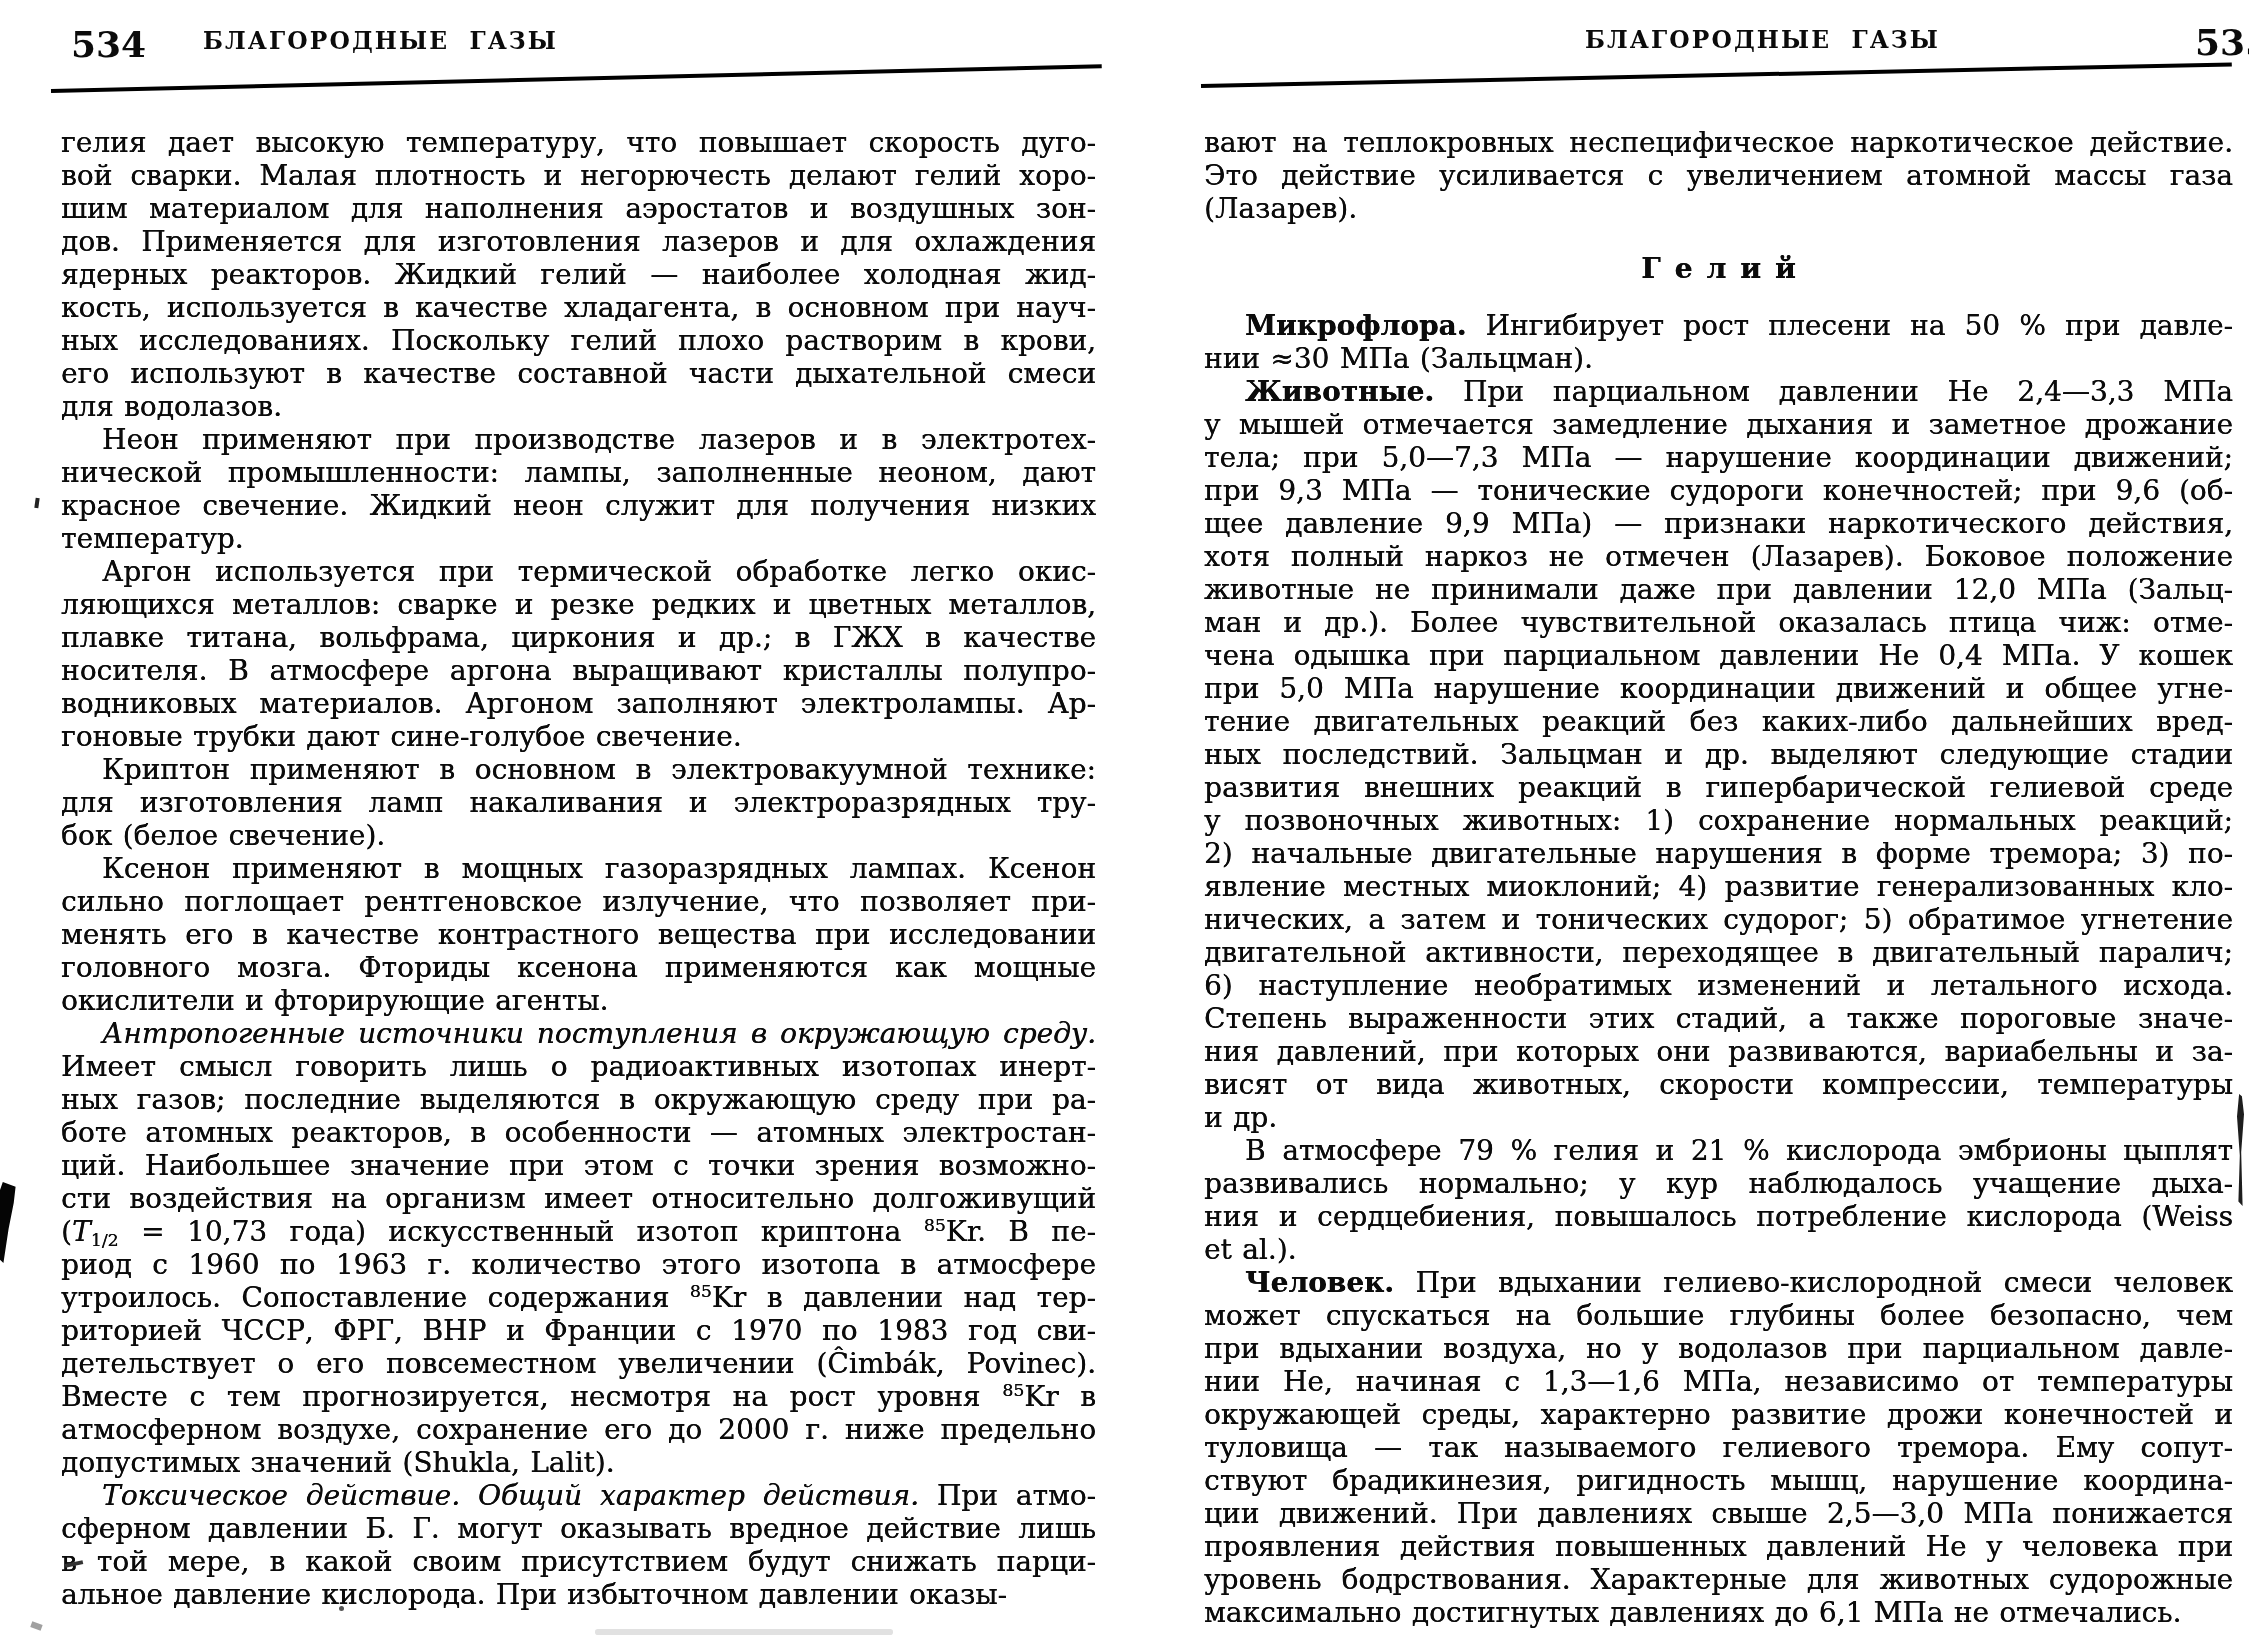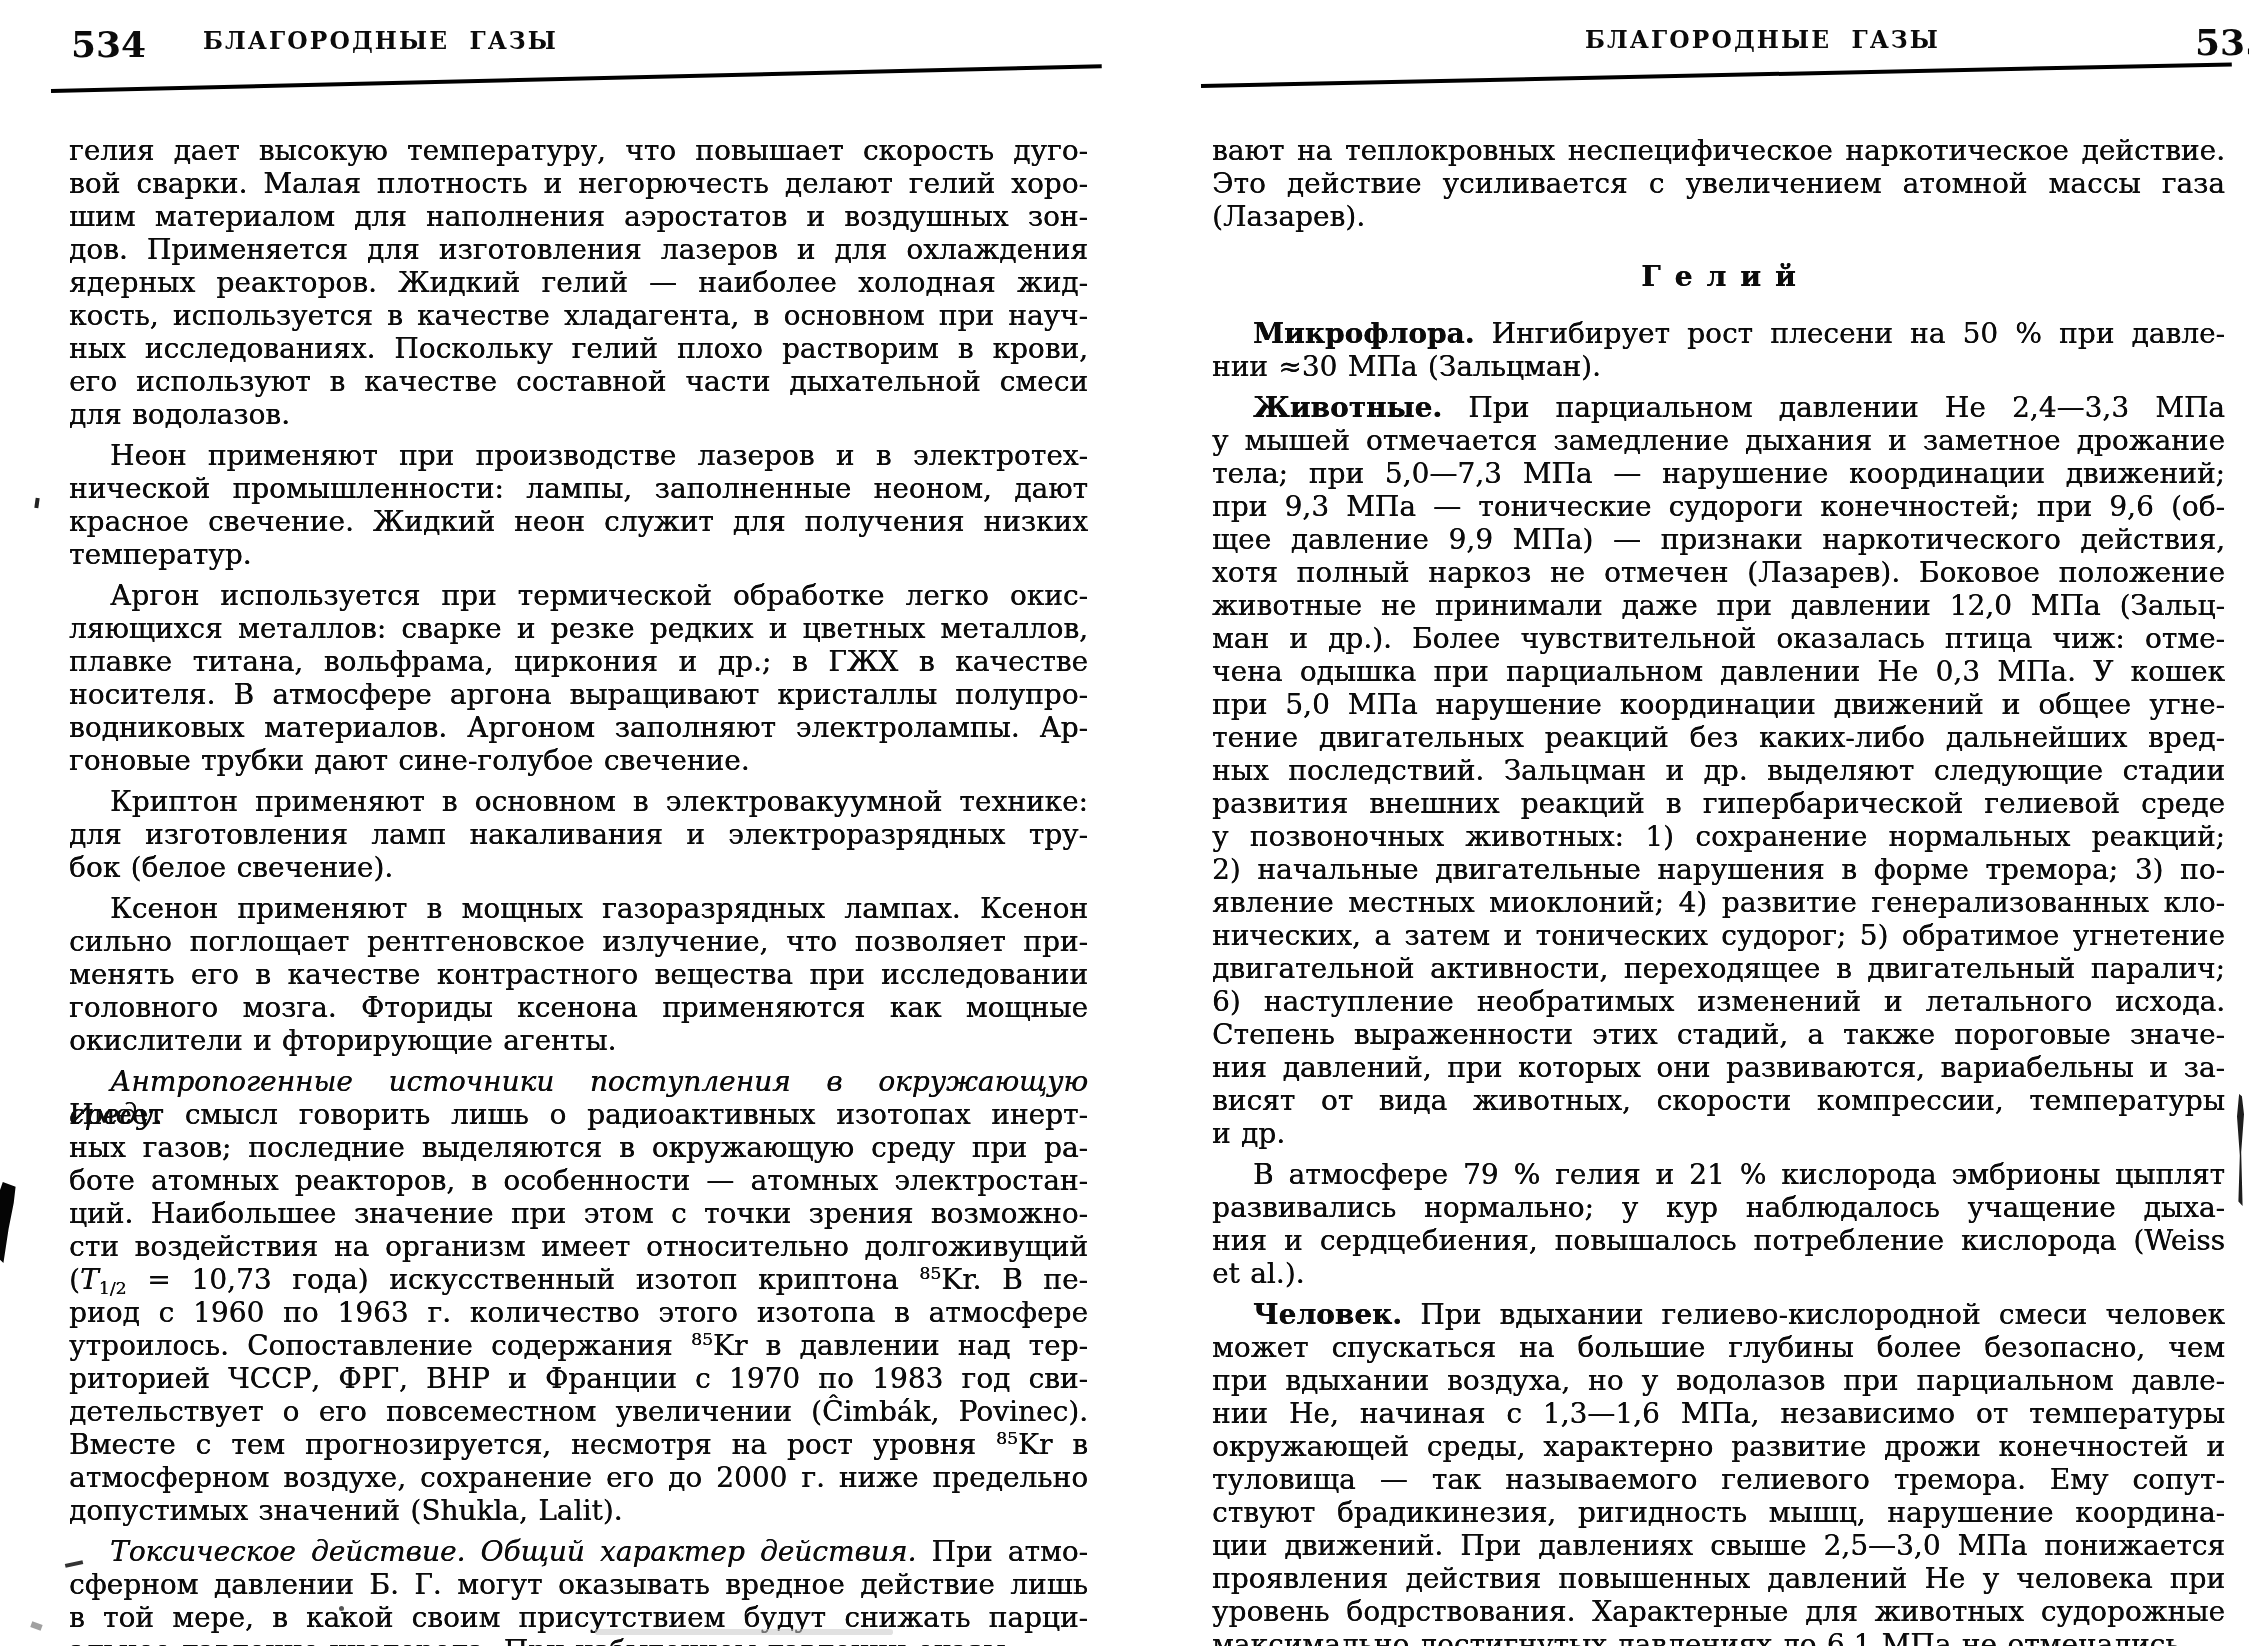--- a/index.html
+++ b/index.html
@@ -15,21 +15,21 @@
   .runtitle{position:absolute;font-size:23.4px;font-weight:bold;letter-spacing:2.1px;word-spacing:10px;white-space:nowrap;}
   .rt-left{left:203px;top:27px;}
   .rt-right{left:1585px;top:25.5px;}
   .rule{position:absolute;height:3.5px;background:#000;transform-origin:left center;}
   .rule-left{left:51px;top:89px;width:1051px;transform:rotate(-1.35deg);}
   .rule-right{left:1201px;top:84px;width:1031px;transform:rotate(-1.2deg);}
 
   .column{position:absolute;font-size:28px;}
   .col-left{left:61px;top:126px;width:1035px;}
   .col-right{left:1204px;top:126px;width:1029px;}
-  .para{margin:8px;padding:0;}
+  .para{margin:0;padding:0;}
   .line{
     height:33px;line-height:33px;
     text-align:justify;text-align-last:justify;
     word-spacing:1.4px;white-space:normal;
     text-shadow:0.3px 0 0 currentColor;
   }
   .line.last{text-align-last:left;}
   .line.ind{text-indent:41px;}
   .b{font-weight:bold;}
   .i{font-style:italic;}
@@ -145,21 +145,21 @@
           </div>
           <div class="para">
             <div class="line ind"><span class="b">Животные.</span><span> При парциальном давлении He 2,4—3,3 МПа</span></div>
             <div class="line"><span>у мышей отмечается замедление дыхания и заметное дрожание</span></div>
             <div class="line"><span>тела; при 5,0—7,3 МПа — нарушение координации движений;</span></div>
             <div class="line"><span>при 9,3 МПа — тонические судороги конечностей; при 9,6 (об-</span></div>
             <div class="line"><span>щее давление 9,9 МПа) — признаки наркотического действия,</span></div>
             <div class="line"><span>хотя полный наркоз не отмечен (Лазарев). Боковое положение</span></div>
             <div class="line"><span>животные не принимали даже при давлении 12,0 МПа (Зальц-</span></div>
             <div class="line"><span>ман и др.). Более чувствительной оказалась птица чиж: отме-</span></div>
-            <div class="line"><span>чена одышка при парциальном давлении He 0,3 МПа. У кошек</span></div>
+            <div class="line"><span>чена одышка при парциальном давлении He 0,4 МПа. У кошек</span></div>
             <div class="line"><span>при 5,0 МПа нарушение координации движений и общее угне-</span></div>
             <div class="line"><span>тение двигательных реакций без каких-либо дальнейших вред-</span></div>
             <div class="line"><span>ных последствий. Зальцман и др. выделяют следующие стадии</span></div>
             <div class="line"><span>развития внешних реакций в гипербарической гелиевой среде</span></div>
             <div class="line"><span>у позвоночных животных: 1) сохранение нормальных реакций;</span></div>
             <div class="line"><span>2) начальные двигательные нарушения в форме тремора; 3) по-</span></div>
             <div class="line"><span>явление местных миоклоний; 4) развитие генерализованных кло-</span></div>
             <div class="line"><span>нических, а затем и тонических судорог; 5) обратимое угнетение</span></div>
             <div class="line"><span>двигательной активности, переходящее в двигательный паралич;</span></div>
             <div class="line"><span>6) наступление необратимых изменений и летального исхода.</span></div>

